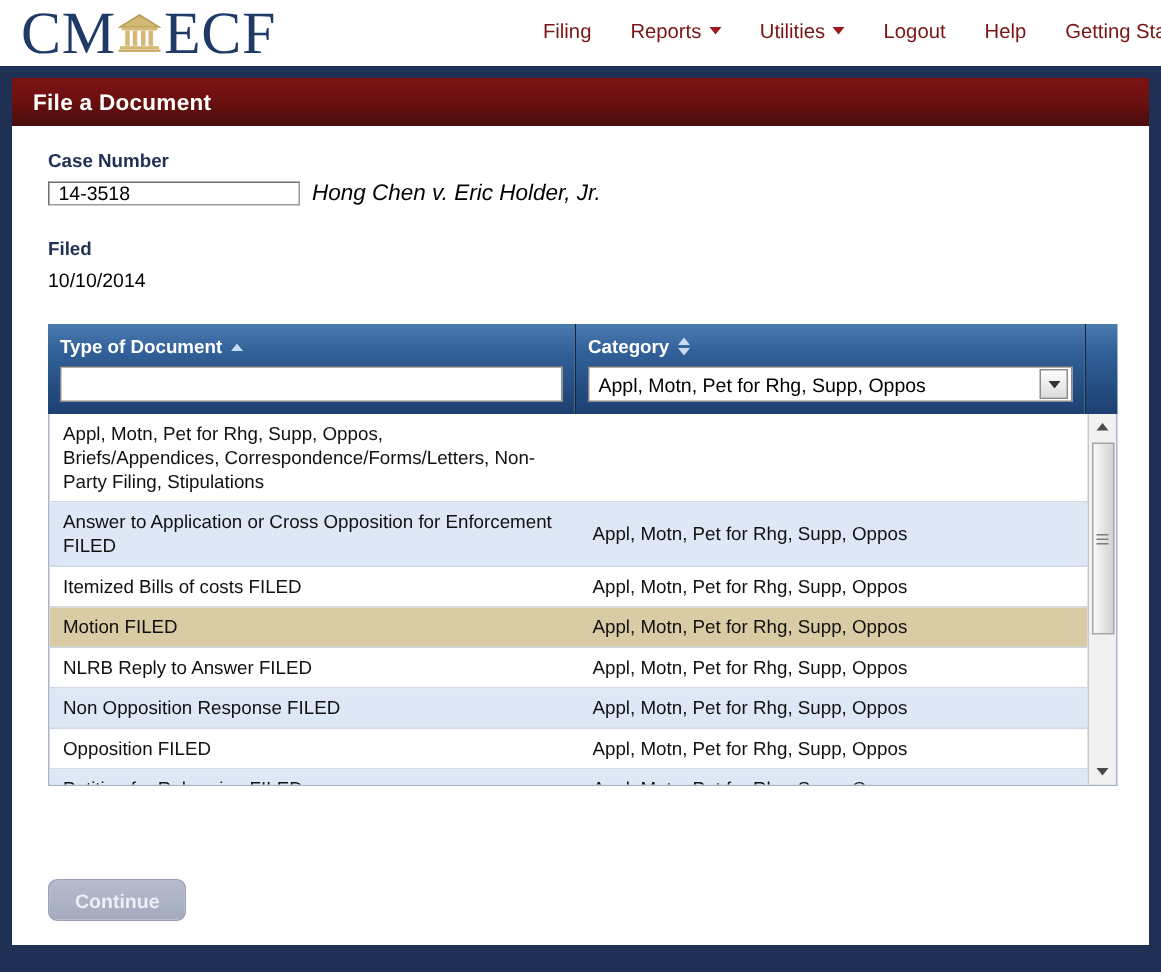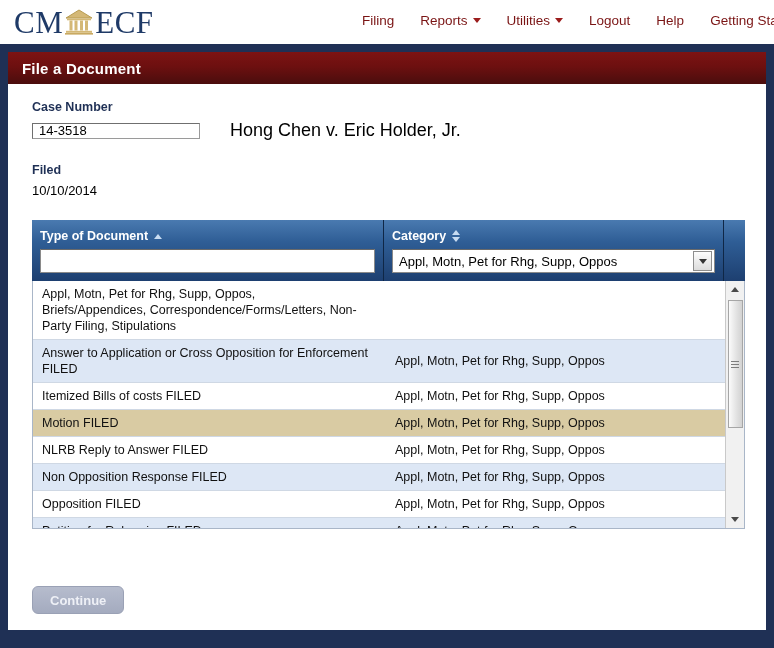--- a/index.html
+++ b/index.html
@@ -20,21 +20,21 @@
     align-items: center;
   }
   .logo {
     display: flex;
     align-items: center;
     margin-left: 14px;
     user-select: none;
   }
   .logo-text {
     font-family: "Liberation Serif", serif;
-    font-size: 31px;
+    font-size: 40px;
     letter-spacing: 0.5px;
     color: #1f3a67;
     line-height: 1;
   }
   .logo-building { margin: 0 1px; display: block; }
 
   .nav {
     position: absolute;
     left: 362px;
     top: 13px;
@@ -108,23 +108,24 @@
     border-top-color: #6f6f6f;
     border-left-color: #6f6f6f;
     padding: 0 6px;
     font-family: "Liberation Sans", sans-serif;
     font-size: 13px;
     color: #000;
     background: #fff;
     outline: none;
   }
   .casetitle {
-    margin-left: 30px;
-    font-size: 18px;
+    margin-left: 8px;
+    font-size: 15px;
     color: #000;
+    font-style: italic;
   }
 
   .filedblock { margin-top: 22px; }
   .filedvalue { font-size: 13px; color: #000; margin-top: 1px; }
 
   
   .grid-wrap {
     margin-top: 22px;
     position: relative;
     width: 633px;

